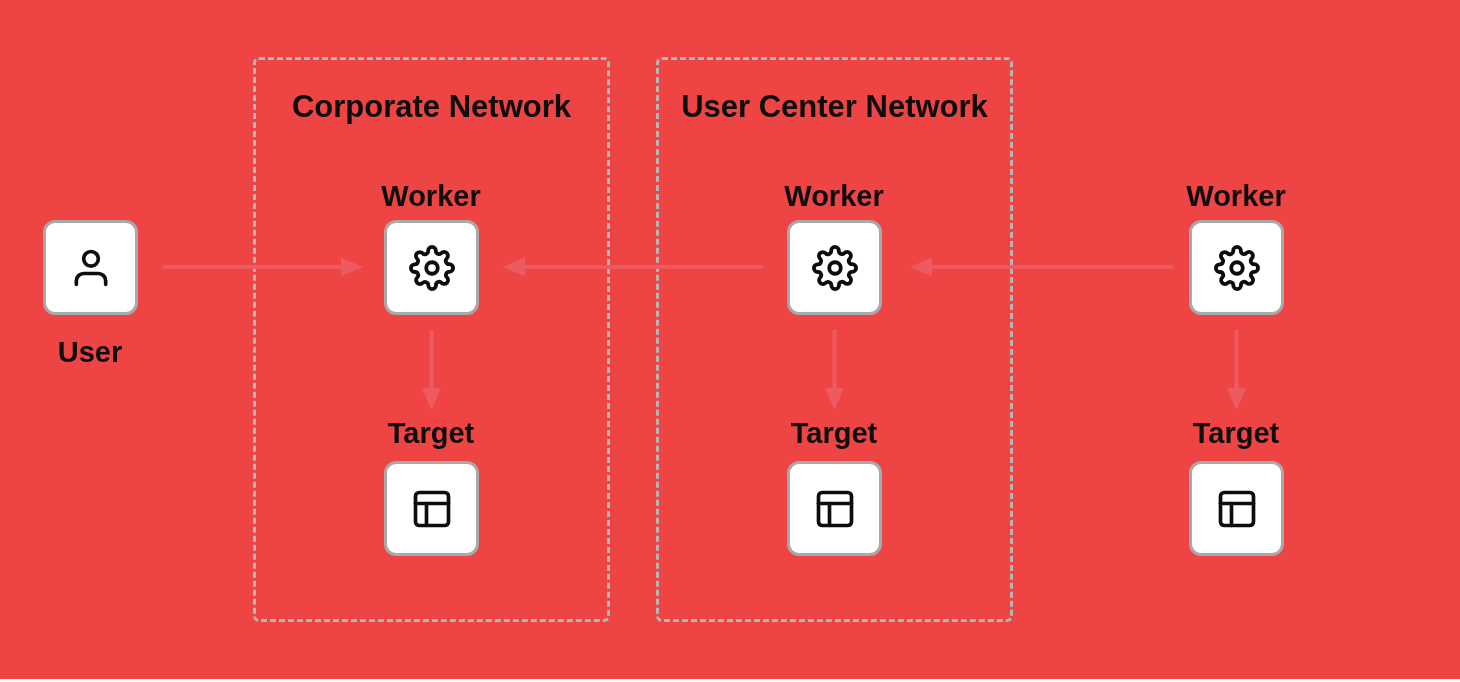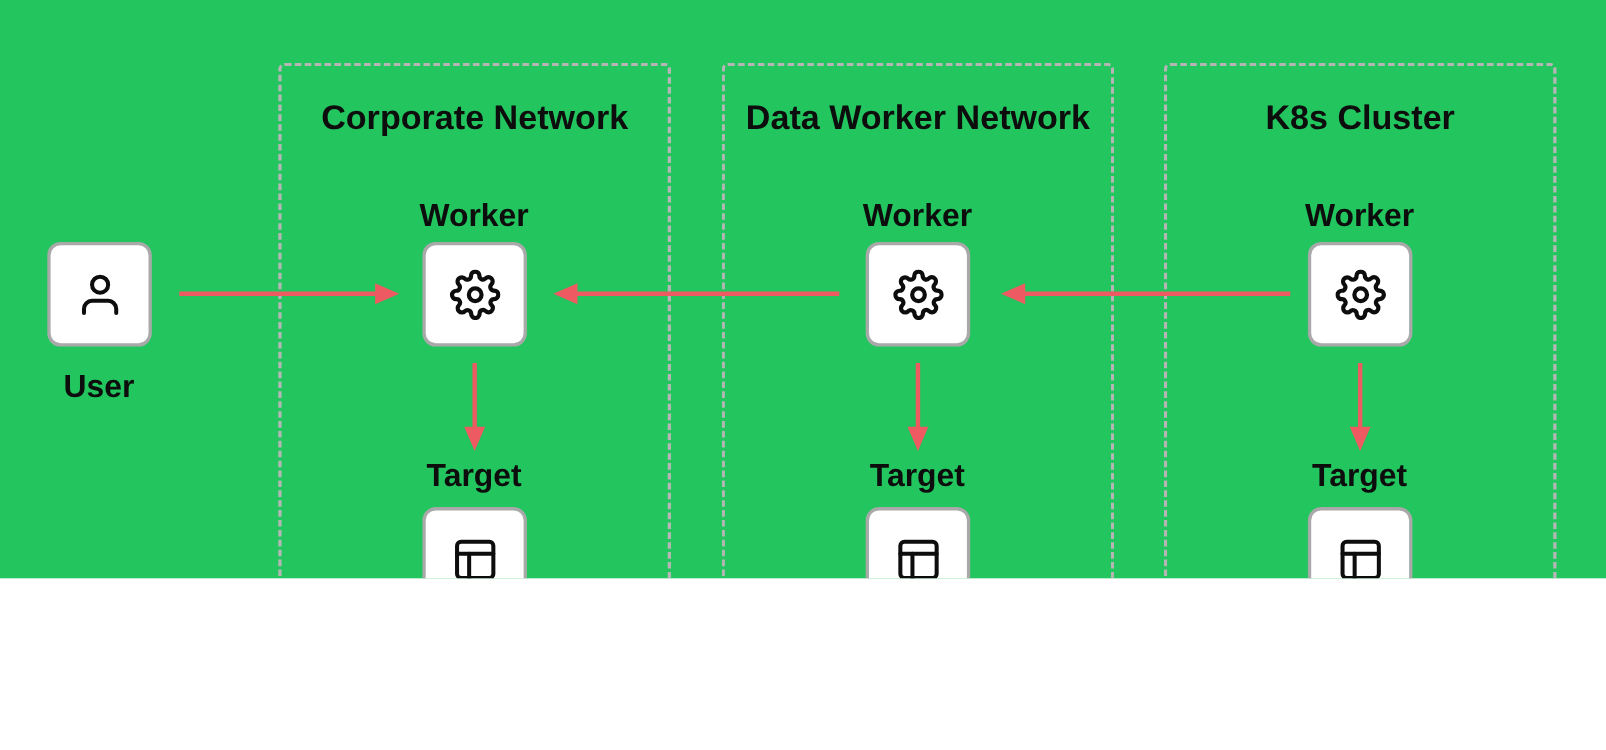--- a/index.html
+++ b/index.html
@@ -3,22 +3,22 @@
 <meta charset="utf-8">
 <style>
   html, body {
     margin: 0;
     padding: 0;
     background: #ffffff;
   }
   .canvas {
     position: relative;
     width: 1460px;
-    height: 526px;
-    background: #22c55e;
+    height: 679px;
+    background: #ef4444;
     font-family: "Liberation Sans", sans-serif;
     color: #0d0d0d;
     overflow: hidden;
   }
   .arrows-layer {
     position: absolute;
     left: 0;
     top: 0;
     width: 1460px;
     height: 682px;
@@ -98,24 +98,21 @@
 </style>
 </head>
 <body>
 
 <div class="canvas">
 
   <div class="container c1">
     <div class="container-title">Corporate Network</div>
   </div>
   <div class="container c2">
-    <div class="container-title">Data Worker Network</div>
-  </div>
-  <div class="container c3">
-    <div class="container-title">K8s Cluster</div>
+    <div class="container-title">User Center Network</div>
   </div>
 
   <svg class="arrows-layer" viewBox="0 0 1460 682" aria-hidden="true">
     <g>
       <line class="arrow-line" x1="163" y1="267" x2="345" y2="267"></line>
       <polygon class="arrow-head" points="363,267 341,257.5 341,276.5"></polygon>
     </g>
     <g>
       <line class="arrow-line" x1="763" y1="267" x2="521" y2="267"></line>
       <polygon class="arrow-head" points="503,267 525,257.5 525,276.5"></polygon>

